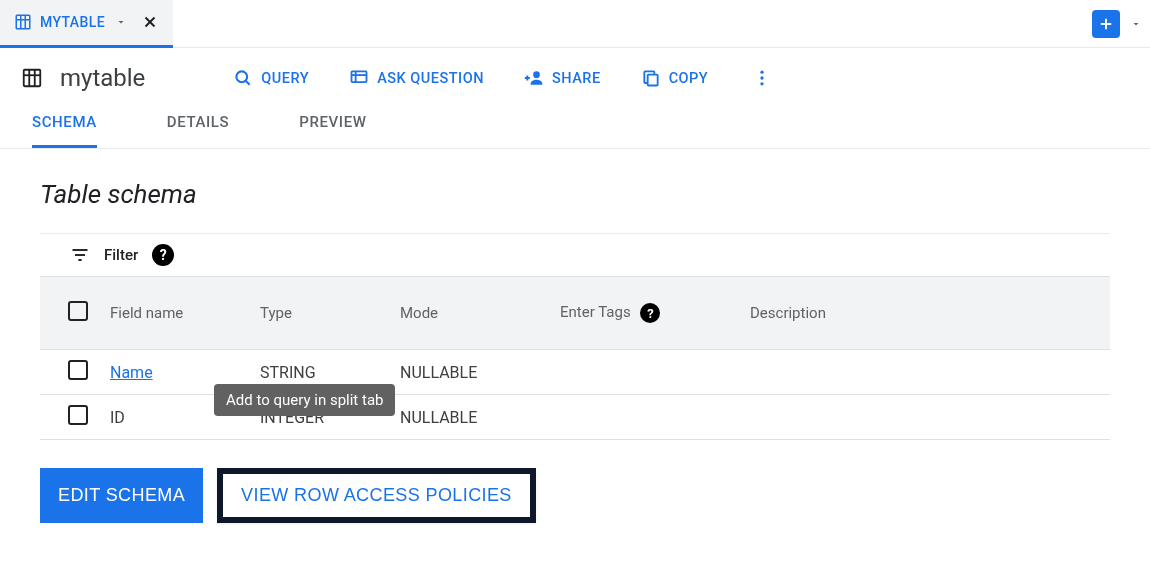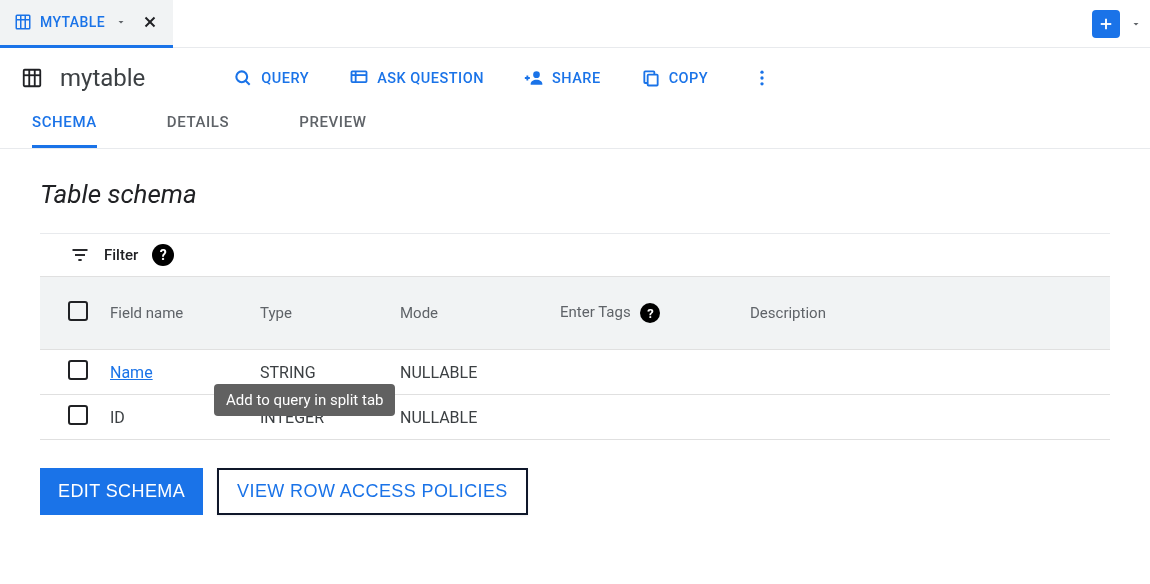--- a/index.html
+++ b/index.html
@@ -51,21 +51,21 @@
 .col-desc { }
 
 .checkbox { width: 20px; height: 20px; border: 2px solid #202124; border-radius: 3px; display: inline-block; }
 .field-link { color: #1a73e8; text-decoration: underline; cursor: pointer; }
 
 .tooltip { position: absolute; background: #616161; color: #fff; padding: 7px 12px; border-radius: 4px; font-size: 15px; left: 214px; top: 384px; z-index: 10; white-space: nowrap; }
 
 .btn-row { display: flex; gap: 14px; margin-top: 28px; }
 .btn { padding: 11px 18px; border-radius: 0; font-weight: 500; font-size: 18px; letter-spacing: 0.4px; cursor: pointer; border: none; }
 .btn-primary { background: #1a73e8; color: #fff; }
-.btn-secondary { background: #fff; color: #1a73e8; border: 2px solid #0f172a; box-shadow: 0 1px 2px rgba(0,0,0,0.08); text-align: center; }
+.btn-secondary { background: #fff; color: #1a73e8; border: 6px solid #0f172a; box-shadow: 0 1px 2px rgba(0,0,0,0.08); text-align: center; }
 
 svg { display: block; }
 </style>
 </head>
 <body>
 
 <div class="tabbar">
   <div class="tab">
     <span>
       <svg width="18" height="18" viewBox="0 0 24 24" fill="none" stroke="#1a73e8" stroke-width="2">

